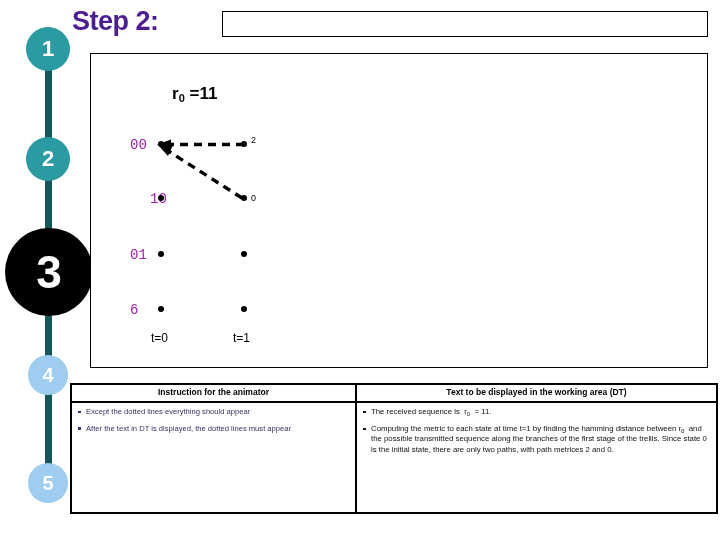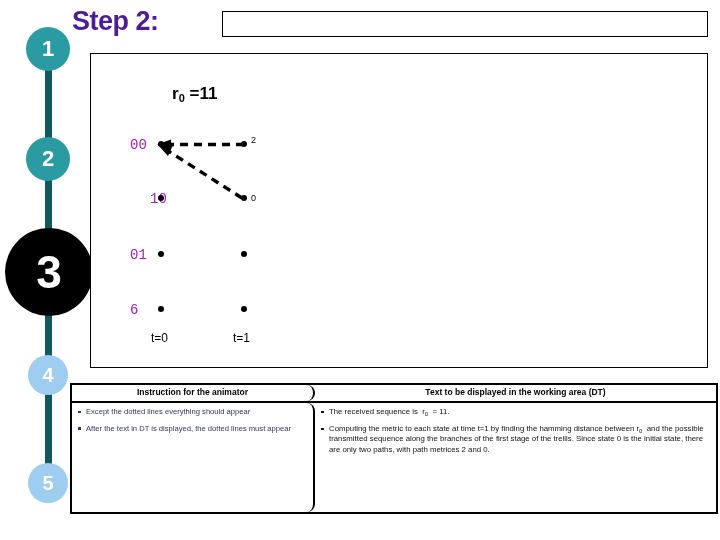--- a/index.html
+++ b/index.html
@@ -162,21 +162,21 @@
   .tbl-head {
     display: flex;
     height: 16px;
     border-bottom: 2px solid #000000;
     flex: none;
   }
   .tbl-body {
     display: flex;
     flex: 1 1 auto;
   }
-  .col-left  { width: 243px; flex: none; box-sizing: border-box; border-radius: 8px; }
+  .col-left  { width: 285px; flex: none; box-sizing: border-box; }
   .col-right { flex: 1 1 auto; box-sizing: border-box; }
   .tbl-head .col-left { border-right: 2px solid #000000; }
   .tbl-body .col-left { border-right: 2px solid #000000; }
 
   .th {
     font-family: "Liberation Sans", sans-serif;
     font-size: 8.5px;
     font-weight: bold;
     color: #000000;
     text-align: center;

